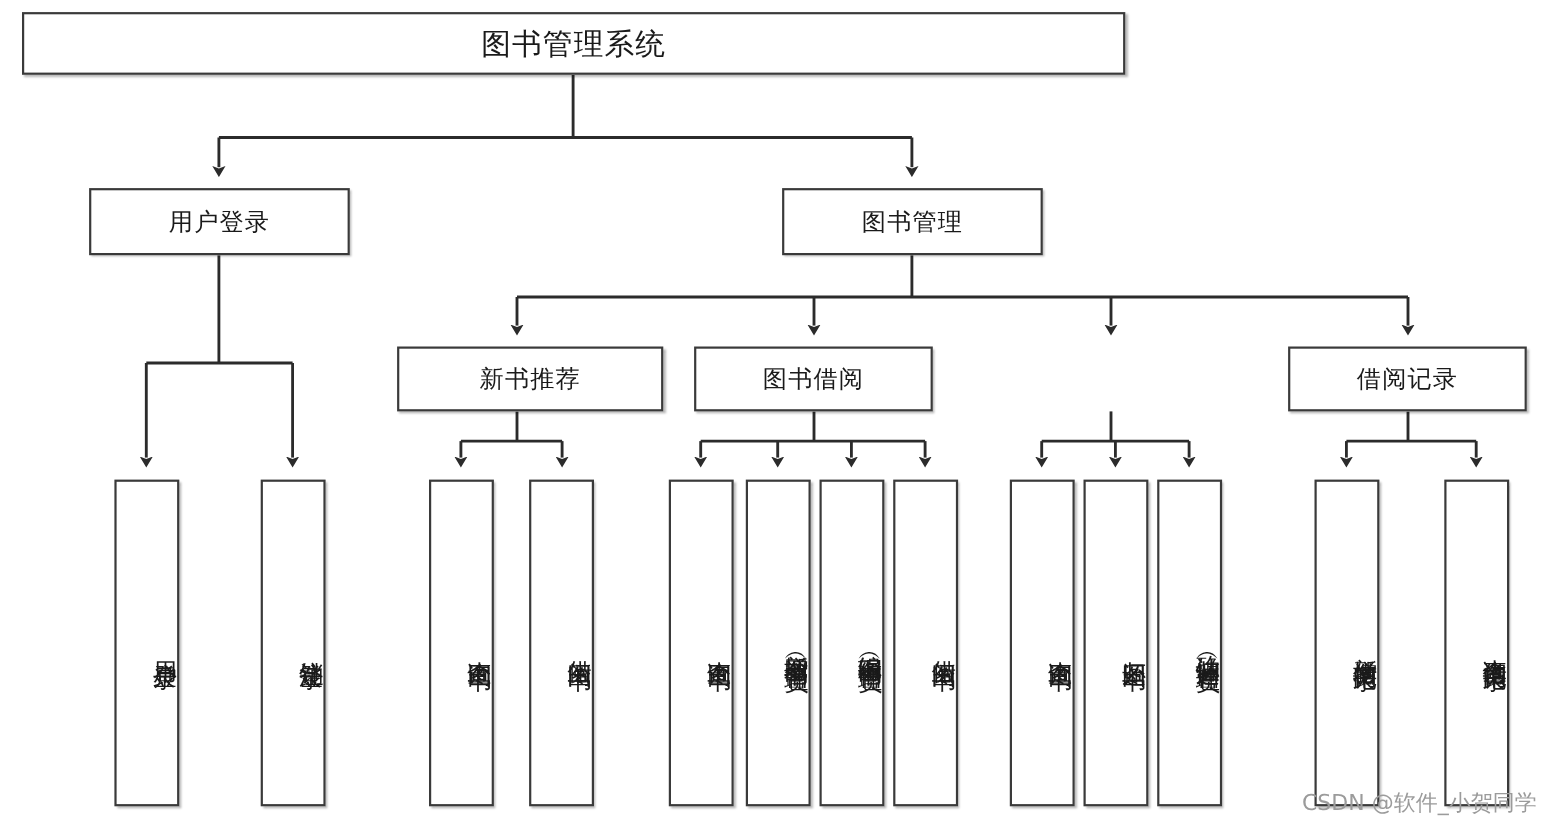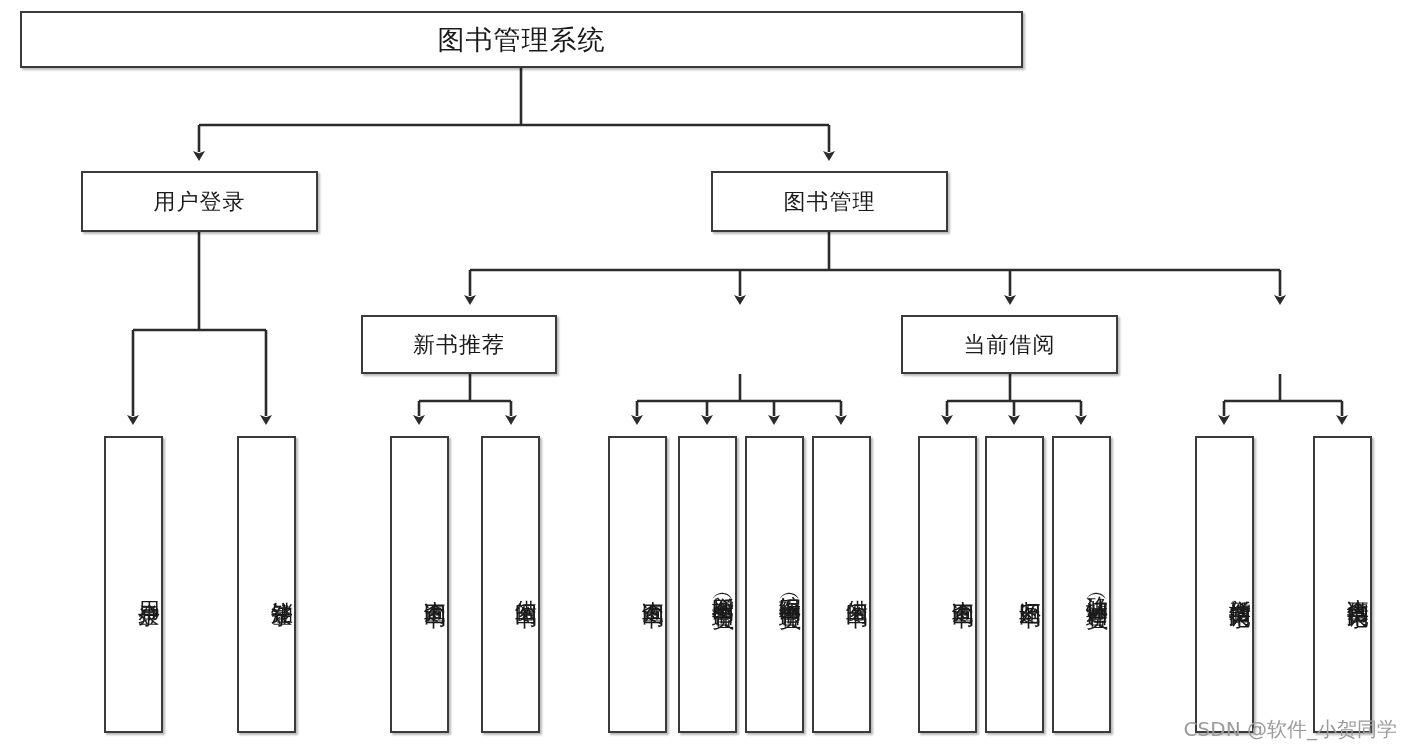--- a/index.html
+++ b/index.html
@@ -126,25 +126,28 @@
     <span>图书管理系统</span>
   </div>
 
   <div class="node horizontal" style="left:81px; top:171px; width:237px; height:61px;">
     <span>用户登录</span>
   </div>
   <div class="node horizontal" style="left:711px; top:171px; width:237px; height:61px;">
     <span>图书管理</span>
   </div>
 
-  <div class="node horizontal" style="left:361px; top:315px; width:196px; height:59px;">
+  <div class="node horizontal" style="left:361px; top:315px; width:242px; height:59px;">
     <span>新书推荐</span>
   </div>
-  <div class="node horizontal" style="left:901px; top:315px; width:217px; height:59px;">
-    <span>当前借阅</span>
+  <div class="node horizontal" style="left:631px; top:315px; width:217px; height:59px;">
+    <span>图书借阅</span>
+  </div>
+  <div class="node horizontal" style="left:1171px; top:315px; width:217px; height:59px;">
+    <span>借阅记录</span>
   </div>
 
   <div class="node vertical" style="left:104px; top:436px; width:59px; height:297px;">
     <span class="vlabel">用户登录</span>
   </div>
   <div class="node vertical" style="left:237px; top:436px; width:59px; height:297px;">
     <span class="vlabel">注销登录</span>
   </div>
 
   <div class="node vertical" style="left:390px; top:436px; width:59px; height:297px;">

